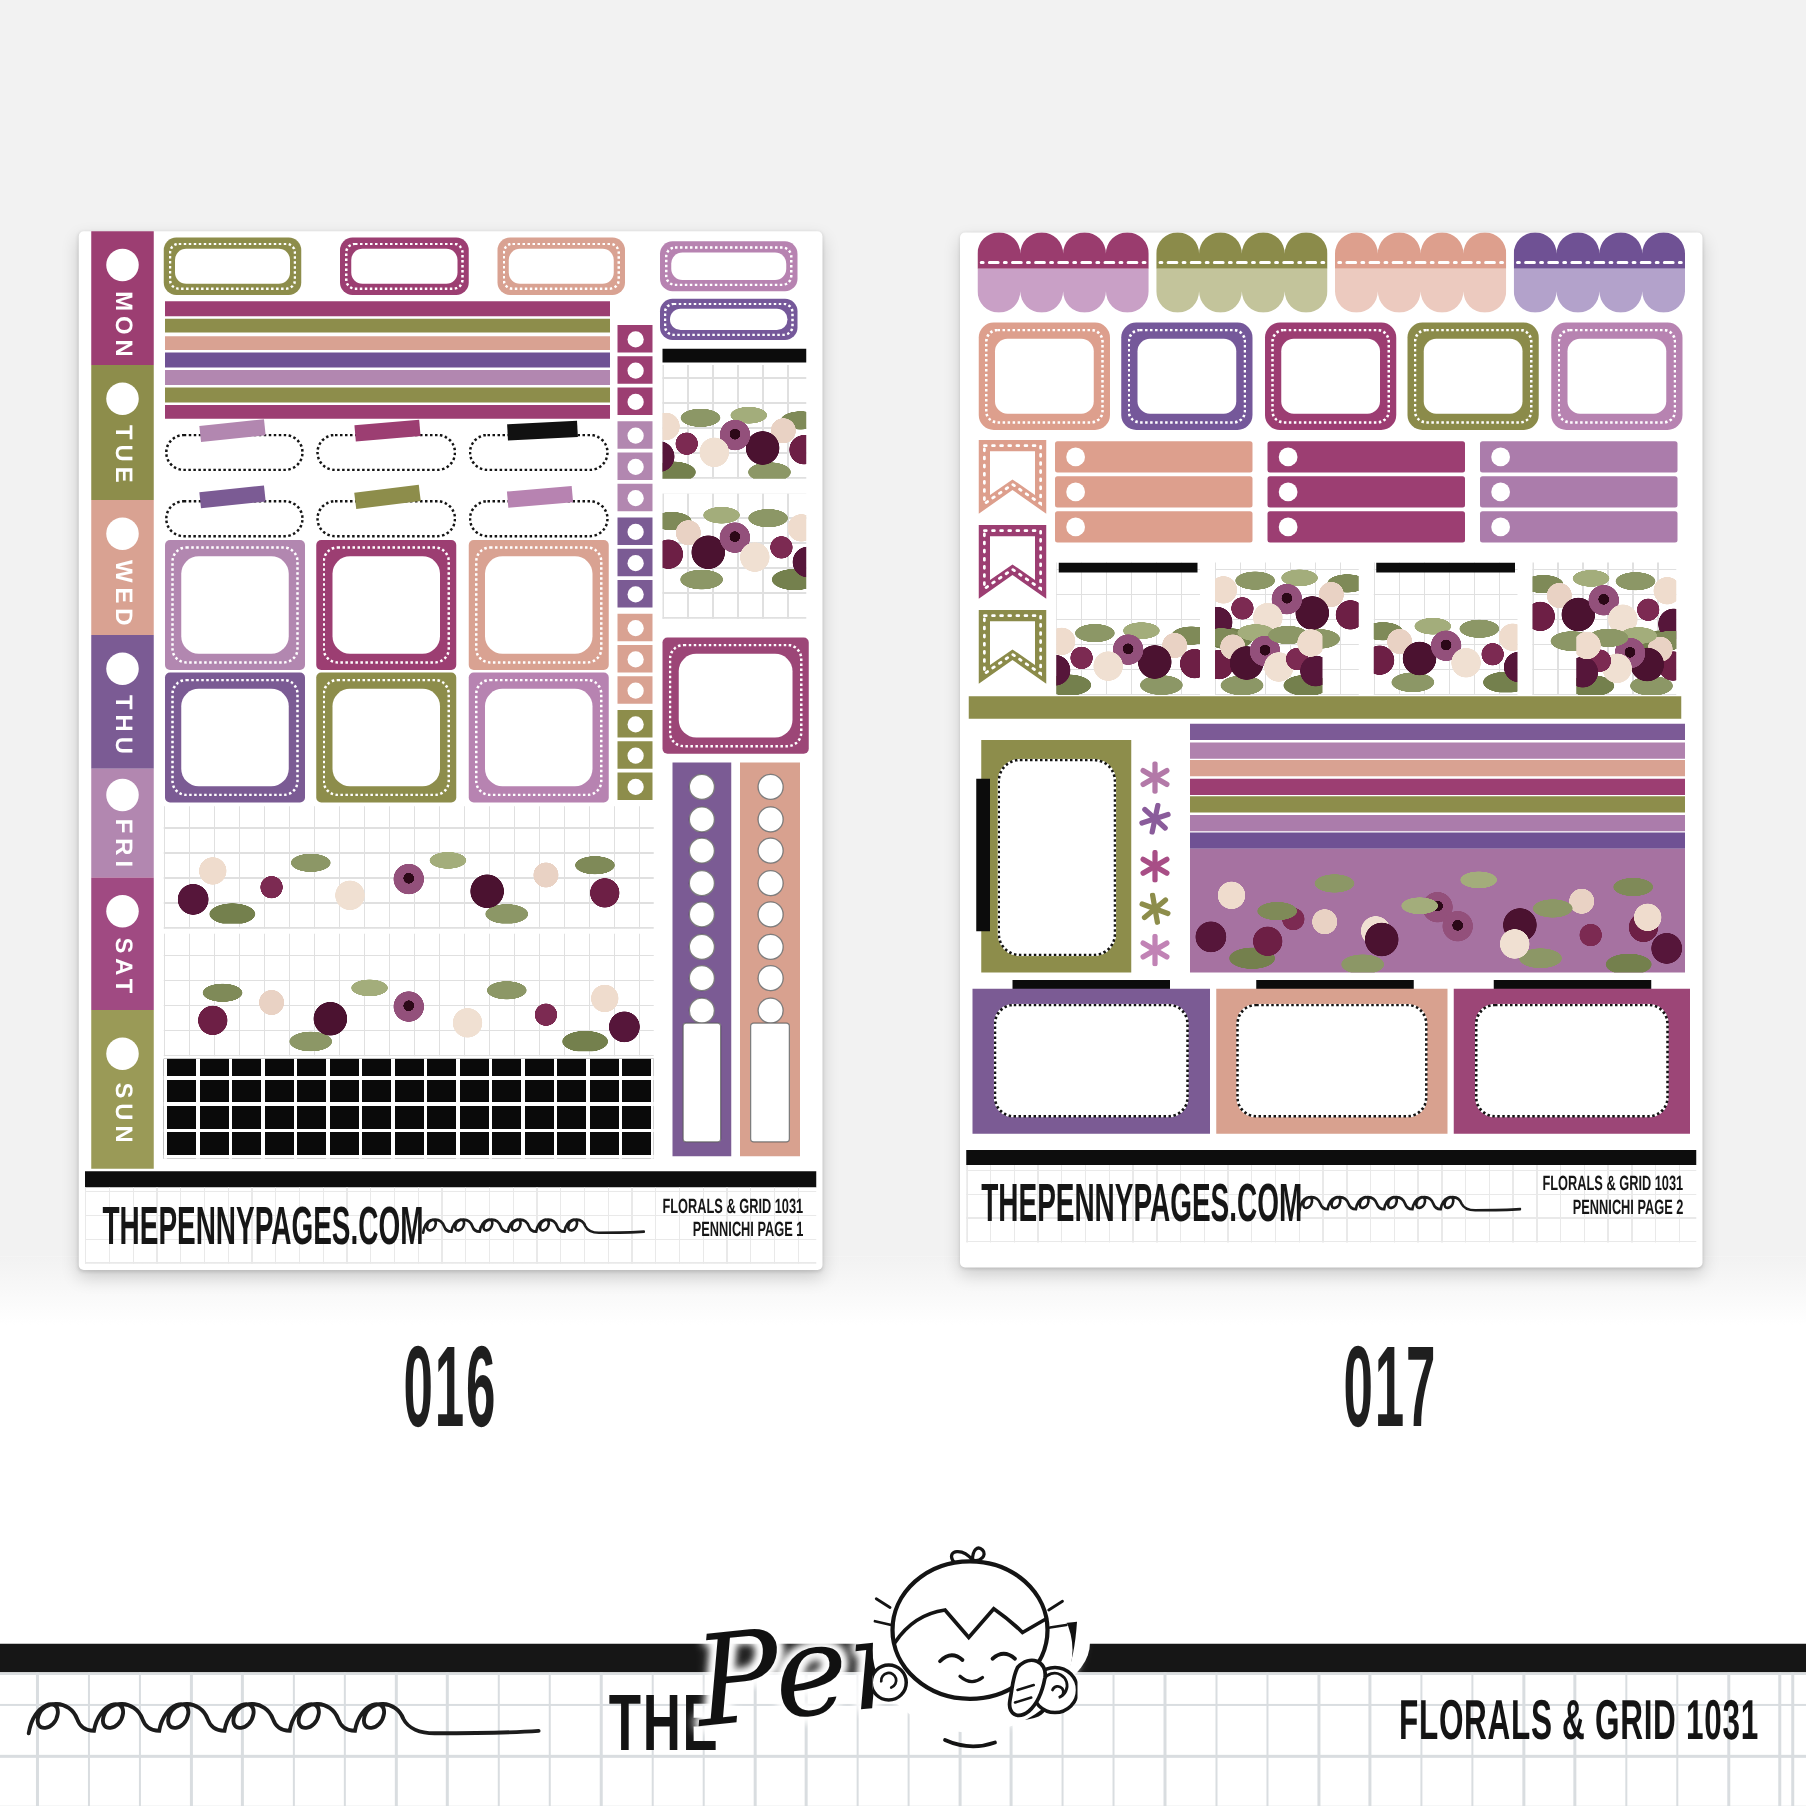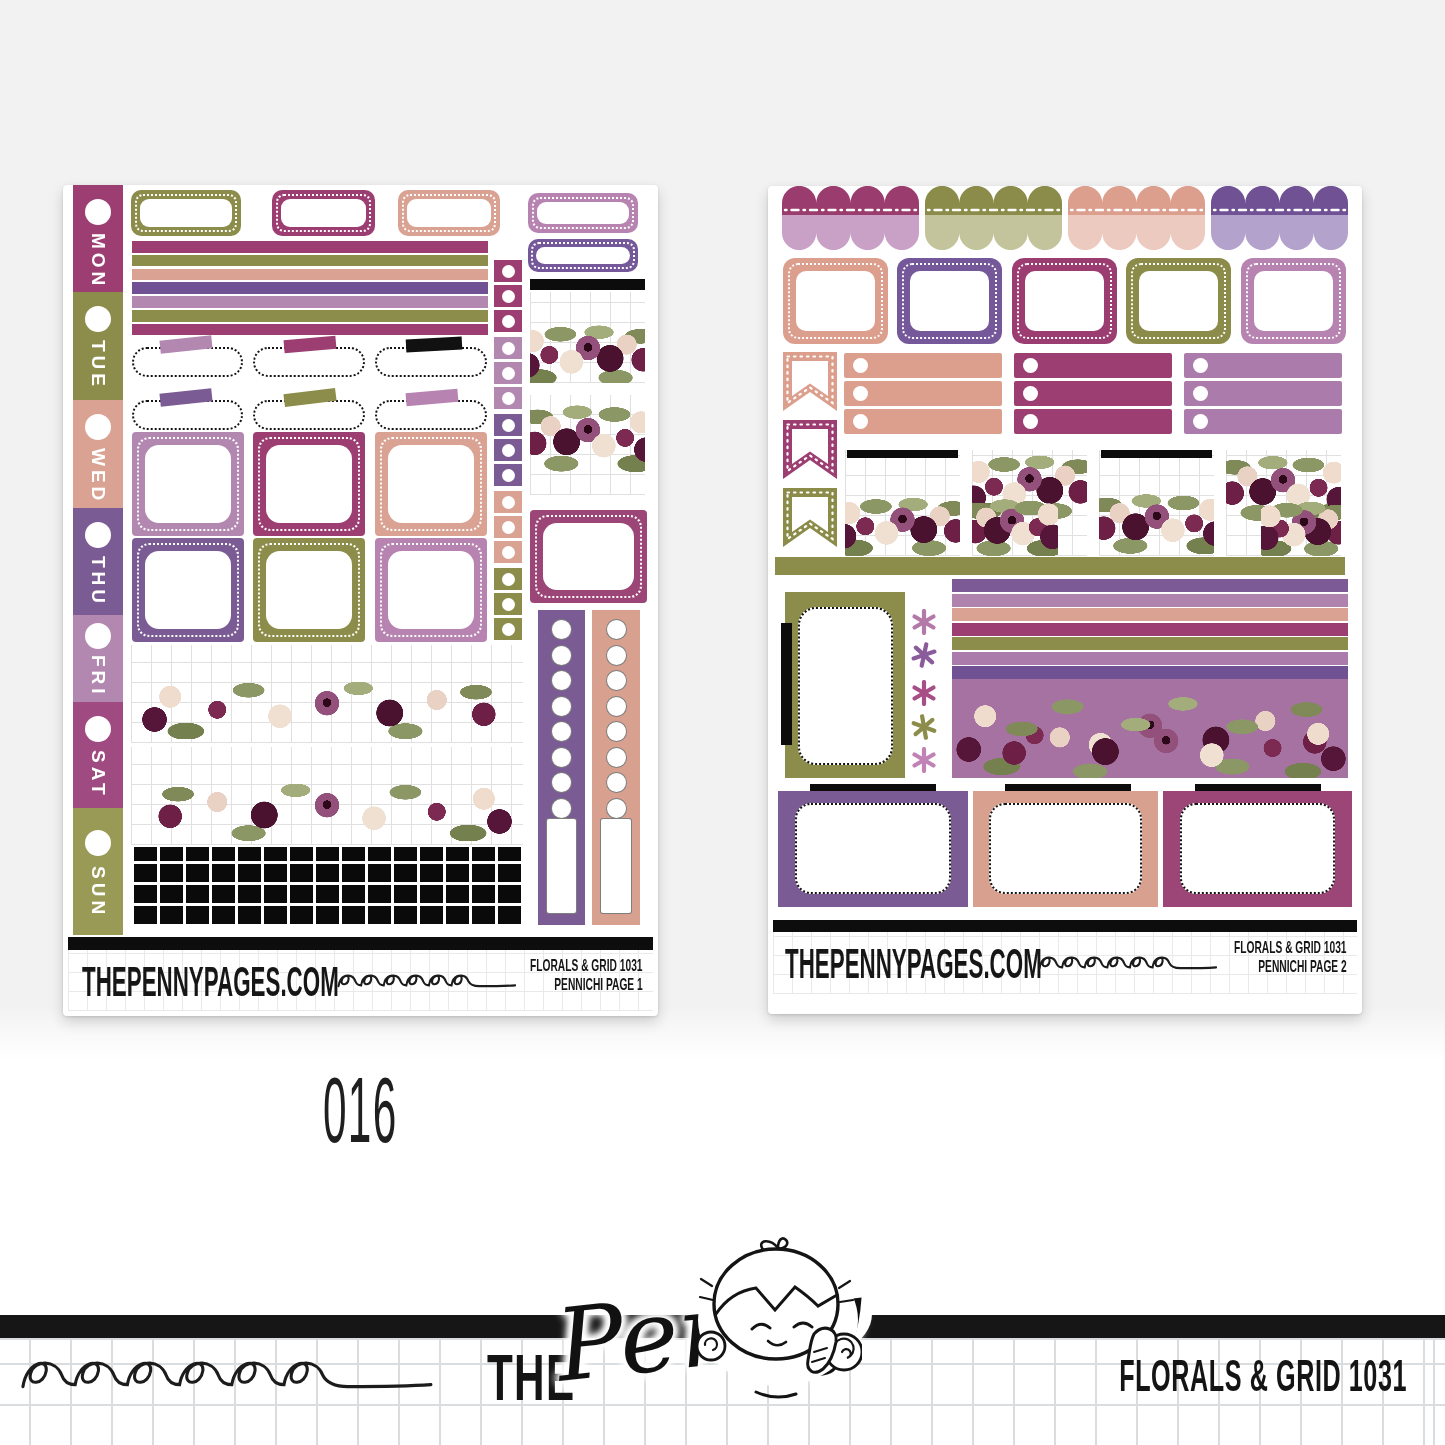--- a/index.html
+++ b/index.html
@@ -64,21 +64,21 @@
     repeating-linear-gradient(90deg,#fff 0 3px,transparent 3px 26px),
     repeating-linear-gradient(0deg,#fff 0 3px,transparent 3px 21px);}
   
   .sheetbar{position:absolute;background:#0d0d0d;}
   .sfoot{position:absolute;}
   .brandtxt{position:absolute;font-weight:bold;font-size:43px;color:#161616;white-space:nowrap;}
   .kittxt{position:absolute;text-align:right;font-weight:bold;font-size:16.5px;line-height:19px;color:#161616;white-space:nowrap;}
   .cx{display:inline-block;transform:scaleX(.52);transform-origin:0 50%;}
   .cxr{display:inline-block;transform:scaleX(.62);transform-origin:100% 50%;}
   
-  .sheet-num{position:absolute;width:200px;text-align:center;font-size:92px;font-weight:400;color:#1f1f1f;}
+  .sheet-num{position:absolute;width:200px;text-align:center;font-size:92px;font-weight:700;color:#1f1f1f;}
   .sheet-num .cxc{display:inline-block;transform:scaleX(.46);transform-origin:50% 50%;letter-spacing:3px;}
   
   .bottom-bar{position:absolute;left:0;top:1315px;width:1445px;height:23px;background:#161616;}
   .bottom-grid{position:absolute;left:0;top:1338px;width:1445px;height:107px;background-color:#fff;background-image:
     repeating-linear-gradient(90deg,#d9dde0 0 2px,transparent 2px 41px),
     repeating-linear-gradient(0deg,#d9dde0 0 2px,transparent 2px 41px);background-position:-12px 2px;}
   .logo-the,.logo-pages{position:absolute;font-size:64px;font-weight:700;color:#141414;white-space:nowrap;}
   .logo-the span,.logo-pages span{display:inline-block;transform:scaleX(.66);transform-origin:0 50%;letter-spacing:2px;}
   .logo-penny{position:absolute;font-family:"DejaVu Serif",serif;font-style:italic;font-size:100px;color:#111;transform:rotate(-6deg);
     text-shadow:0 0 5px #fff,0 0 9px #fff,0 0 14px #fff,3px 3px 8px #fff,-3px -3px 8px #fff,3px -3px 8px #fff,-3px 3px 8px #fff;}
@@ -479,20 +479,21 @@
         <path d="M6,42 C10,16 32,12 30,26 C28,40 10,42 14,28 C18,14 40,14 46,30 C48,36 52,40 60,40 C64,16 86,12 84,26 C82,40 64,42 68,28 C72,14 94,14 100,30 C102,36 106,40 114,40 C118,16 140,12 138,26 C136,40 118,42 122,28 C126,14 148,14 154,30 C156,36 160,40 168,40 C172,16 194,12 192,26 C190,40 172,42 176,28 C180,14 202,14 208,30 C210,36 214,40 222,40 C226,16 248,12 246,26 C244,40 226,42 230,28 C234,14 256,14 262,30 C264,36 268,40 276,40 C280,16 302,12 300,26 C298,40 280,42 284,28 C288,14 310,14 316,30 C320,38 330,42 342,42 C370,42 400,42 428,40" fill="none" stroke="#1c1c1c" stroke-width="5" stroke-linecap="round"></path>
       </svg>
       <div class="kittxt" style="right:10px;top:6px;">
         <span class="cxr">FLORALS &amp; GRID 1031</span><br>
         <span class="cxr">PENNICHI PAGE 2</span>
       </div>
     </div>
   </div>
 
   <div class="sheet-num" style="left:260px;top:1058px;"><span class="cxc">016</span></div>
+  <div class="sheet-num" style="left:1012px;top:1058px;"><span class="cxc">017</span></div>
 
   <div class="bottom-bar"></div>
   <div class="bottom-grid"></div>
 
   <svg class="abs" style="left:10px;top:1346px;" width="430" height="58" viewBox="0 0 430 60">
     <path d="M6,42 C10,16 32,12 30,26 C28,40 10,42 14,28 C18,14 40,14 46,30 C48,36 52,40 60,40 C64,16 86,12 84,26 C82,40 64,42 68,28 C72,14 94,14 100,30 C102,36 106,40 114,40 C118,16 140,12 138,26 C136,40 118,42 122,28 C126,14 148,14 154,30 C156,36 160,40 168,40 C172,16 194,12 192,26 C190,40 172,42 176,28 C180,14 202,14 208,30 C210,36 214,40 222,40 C226,16 248,12 246,26 C244,40 226,42 230,28 C234,14 256,14 262,30 C264,36 268,40 276,40 C280,16 302,12 300,26 C298,40 280,42 284,28 C288,14 310,14 316,30 C320,38 330,42 342,42 C370,42 400,42 428,40" fill="none" stroke="#1c1c1c" stroke-width="3.2" stroke-linecap="round"></path>
   </svg>
 
   <div class="white-blob" style="left:688px;top:1262px;width:184px;height:104px;"></div>
 

